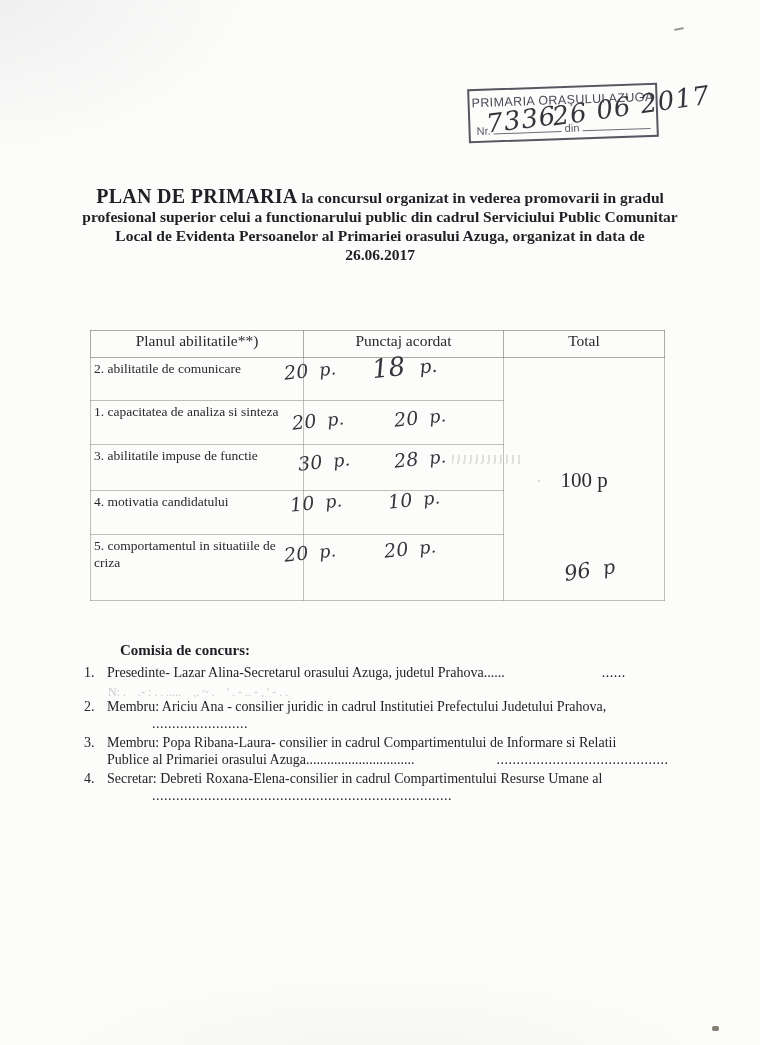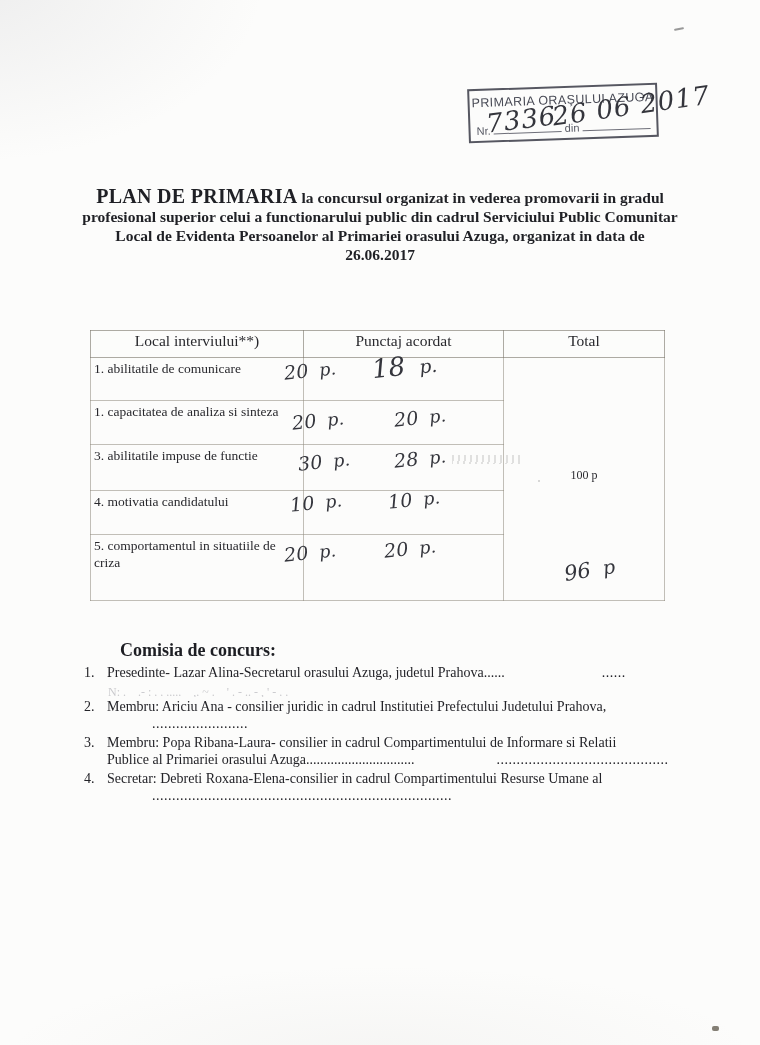--- a/index.html
+++ b/index.html
@@ -46,41 +46,41 @@
   .itable th, .itable td {
     border:1px solid rgba(143,138,127,0.55);
     font-weight:normal; vertical-align:top; text-align:left; padding:1px 3px;
   }
   .itable th { text-align:center; font-size:15.5px; height:24px; border-color:rgba(130,126,115,0.65); }
   td.criterion { font-size:13.5px; white-space:nowrap; line-height:17px; padding-top:2px; }
   td.criterion.wrap { white-space:normal; }
   .rh1 td { height:39px; } .rh2 td { height:40px; } .rh3 td { height:42px; }
   .rh4 td { height:40px; } .rh5 td { height:62px;margin-top:27px; }
   td.total-cell { position:relative; }
-  .total-typed { position:absolute; left:0; right:0; top:110px; text-align:center; font-size:12px; color:#2a2a2f; }
+  .total-typed { position:absolute; left:0; right:0; top:110px; text-align:center; font-size:21px; color:#2a2a2f; }
   .hw-total { position:absolute; left:60px; top:200px; font-size:21px; transform:rotate(-9deg); }
   .hw-total .hw-unit { margin-left:12px; }
 
   .hw-mark { position:absolute; font-size:19px; transform:rotate(-6deg); white-space:nowrap; }
   .hw-unit { margin-left:11px; font-size:0.92em; }
   .pos-r1c1 { left:194px; top:29px; }
   .pos-r1c2 { left:282px; top:21px; font-size:26px; }
   .pos-r1c2 .hw-unit { font-size:0.72em; margin-left:14px; }
   .pos-r2c1 { left:202px; top:79px; }
   .pos-r2c2 { left:304px; top:76px; }
   .pos-r3c1 { left:208px; top:120px; }
   .pos-r3c2 { left:304px; top:117px; }
   .pos-r4c1 { left:200px; top:161px; }
   .pos-r4c2 { left:298px; top:158px; }
   .pos-r5c1 { left:194px; top:211px; }
   .pos-r5c2 { left:294px; top:207px; }
 
   
   .commission { position:absolute; left:84px; top:642px; width:600px; font-size:14px; line-height:16.5px; color:#232328; }
-  .c-heading { font-weight:bold; font-size:18px; margin:0 0 6px 36px; color:#1d1e23; }
+  .c-heading { font-weight:bold; font-size:15px; margin:0 0 6px 36px; color:#1d1e23; }
   .c-item { display:flex; margin-bottom:3px; }
   .c-num { width:23px; flex:none; }
   .c-body { flex:1; min-width:0; }
   .c-line { display:flex; white-space:nowrap;gap:37px; }
   .c-tail { margin-left:45px; letter-spacing:0.5px; }
   .c-tail.short-gap { margin-left:60px; }
   .erased {
     margin:1px 0 2px 24px; color:#8e8e96; opacity:0.45; filter:blur(0.6px);
     font-size:12px; white-space:nowrap; overflow:hidden; height:13px;
   }
@@ -120,26 +120,26 @@
 
   <div class="table-wrap">
     <table class="itable">
       <colgroup>
           <col style="width:213px">
           <col style="width:200px">
           <col style="width:161px">
         </colgroup>
       <tbody>
           <tr>
-        <th>Local interviului**)</th>
+        <th>Planul abilitatile**)</th>
         <th>Punctaj acordat</th>
         <th>Total</th>
       </tr>
       <tr class="rh1">
-        <td class="criterion">1. abilitatile de comunicare</td>
+        <td class="criterion">2. abilitatile de comunicare</td>
         <td></td>
         <td class="total-cell" rowspan="5">
           <div class="total-typed">100 p</div>
           <div class="hw hw-total"><span>96</span><span class="hw-unit">p</span></div>
         </td>
       </tr>
       <tr class="rh2">
         <td class="criterion">1. capacitatea de analiza si sinteza</td>
         <td></td>
       </tr>

